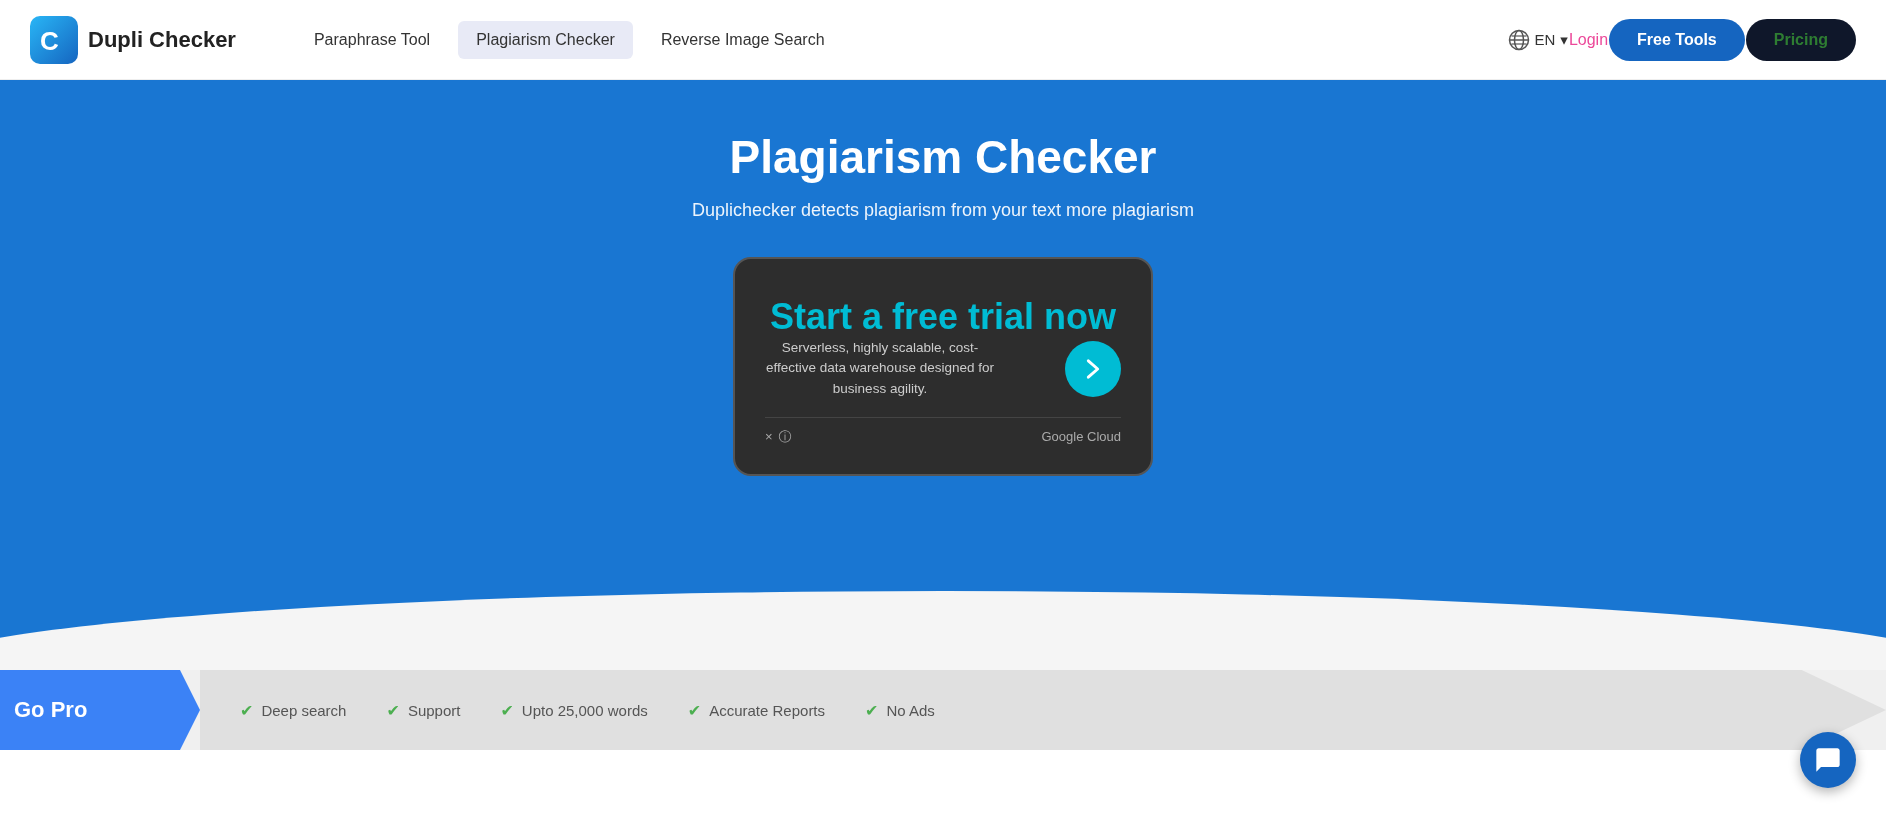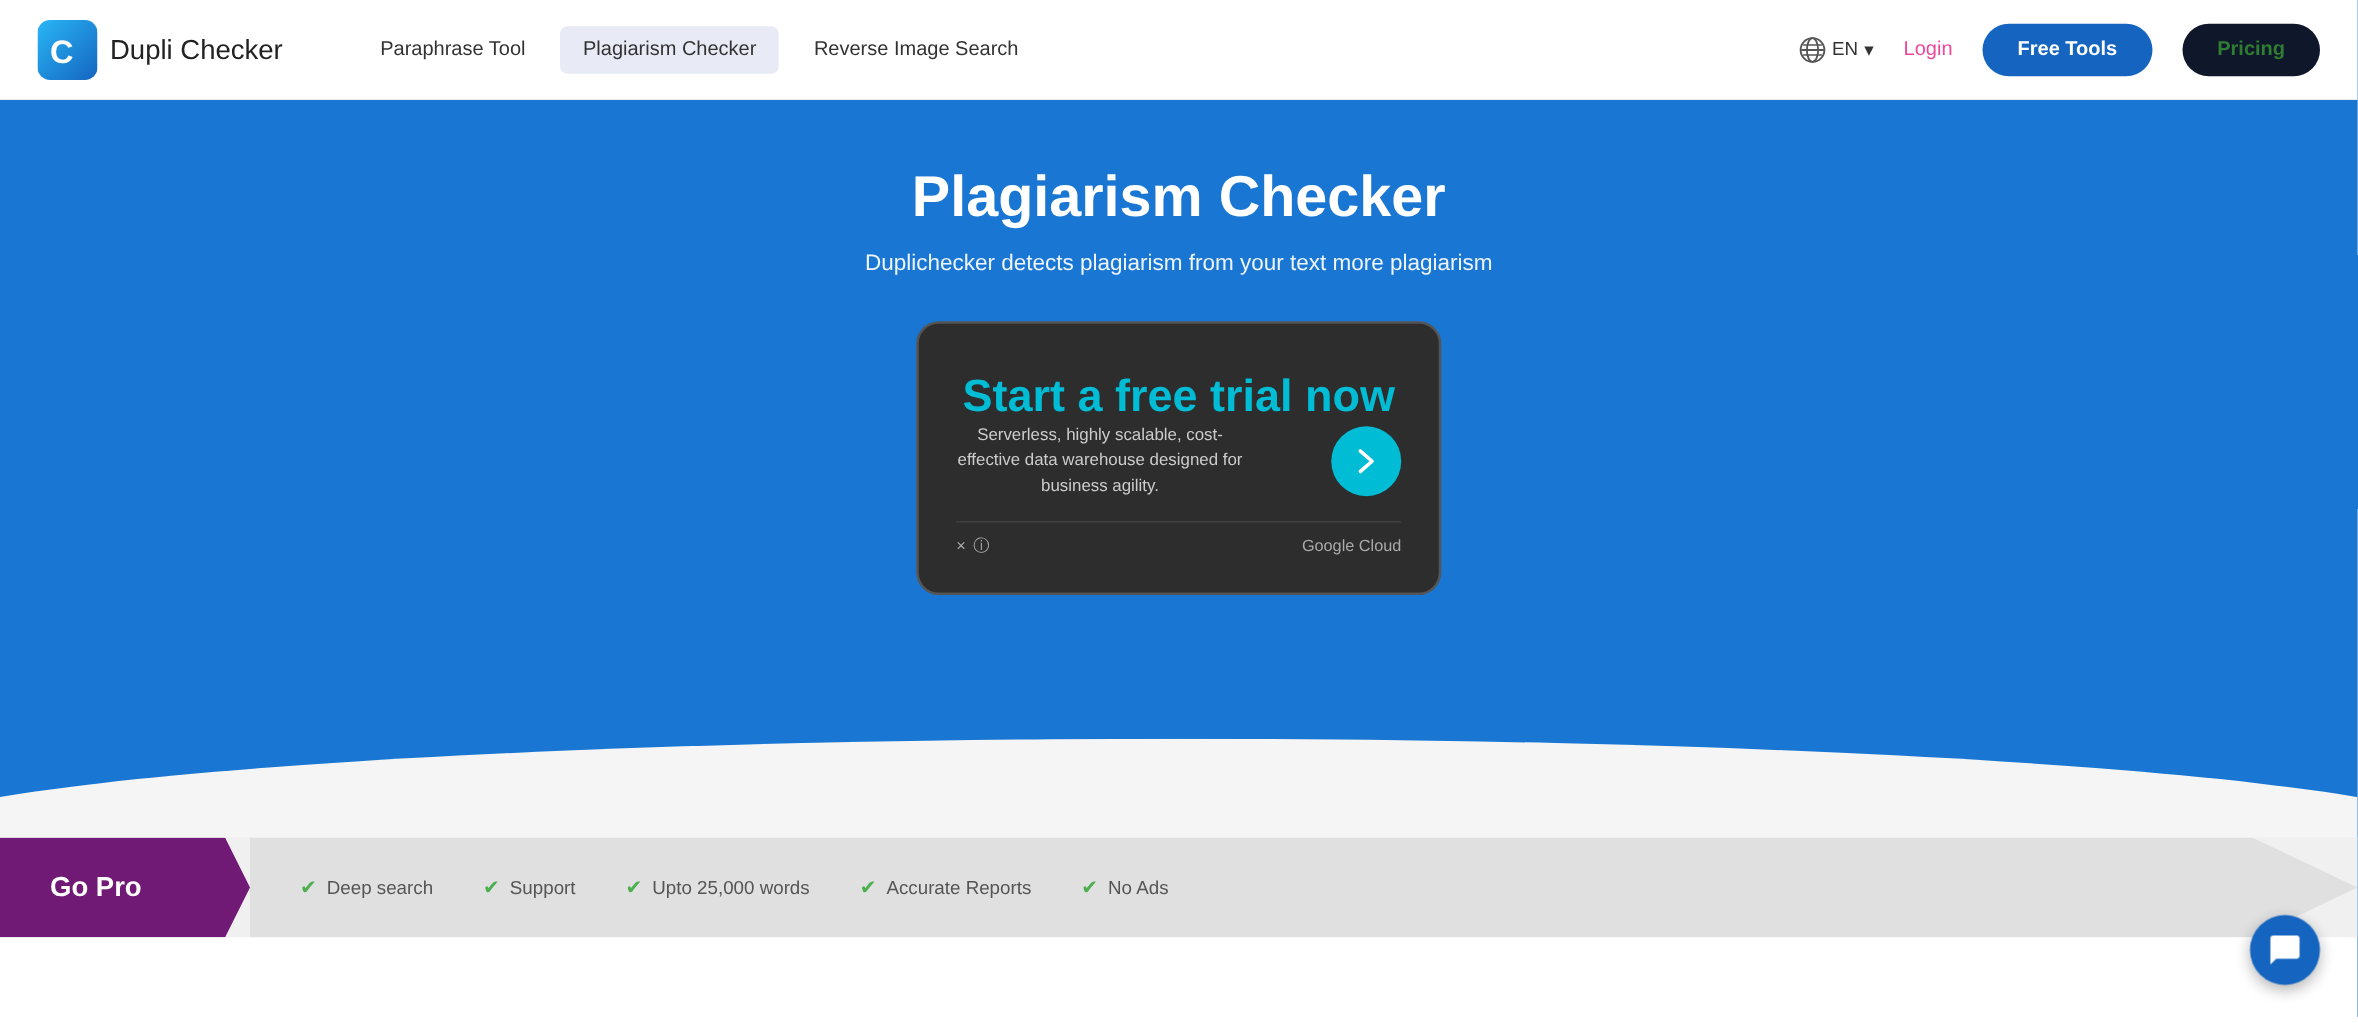--- a/index.html
+++ b/index.html
@@ -22,21 +22,21 @@
       gap: 10px;
       margin-right: 60px;
       text-decoration: none;
     }
     .logo-icon {
       width: 48px;
       height: 48px;
     }
     .logo-text {
       font-size: 22px;
-      font-weight: 400;
+      font-weight: 700;
       color: #222;
     }
     .nav-links {
       display: flex;
       align-items: center;
       gap: 10px;
       flex: 1;
     }
     .nav-link {
       padding: 10px 18px;
@@ -47,21 +47,21 @@
       cursor: pointer;
     }
     .nav-link.active {
       background: #e8eaf6;
       color: #333;
       font-weight: 500;
     }
     .header-right {
       display: flex;
       align-items: center;
-      gap: 24px;
+      gap: 1px;
     }
     .lang-selector {
       display: flex;
       align-items: center;
       gap: 5px;
       font-size: 15px;
       color: #333;
       cursor: pointer;
     }
     .login-link {
@@ -192,24 +192,24 @@
       background: #f0f0f0;
       padding: 0;
       display: flex;
       align-items: stretch;
       height: 80px;
       position: relative;
       z-index: 5;
       overflow: hidden;
     }
     .promo-go-pro {
-      background: #701a75;
-      display: flex;
-      align-items: center;
-      padding: 0 40px;
+      background: #3b82f6;
+      display: flex;
+      align-items: center;
+      padding: 0 14px;
       font-size: 22px;
       font-weight: 700;
       color: #fff;
       clip-path: polygon(0 0, 90% 0, 100% 50%, 90% 100%, 0 100%);
       padding-right: 50px;
       min-width: 200px;
     }
     .promo-items {
       display: flex;
       align-items: center;

